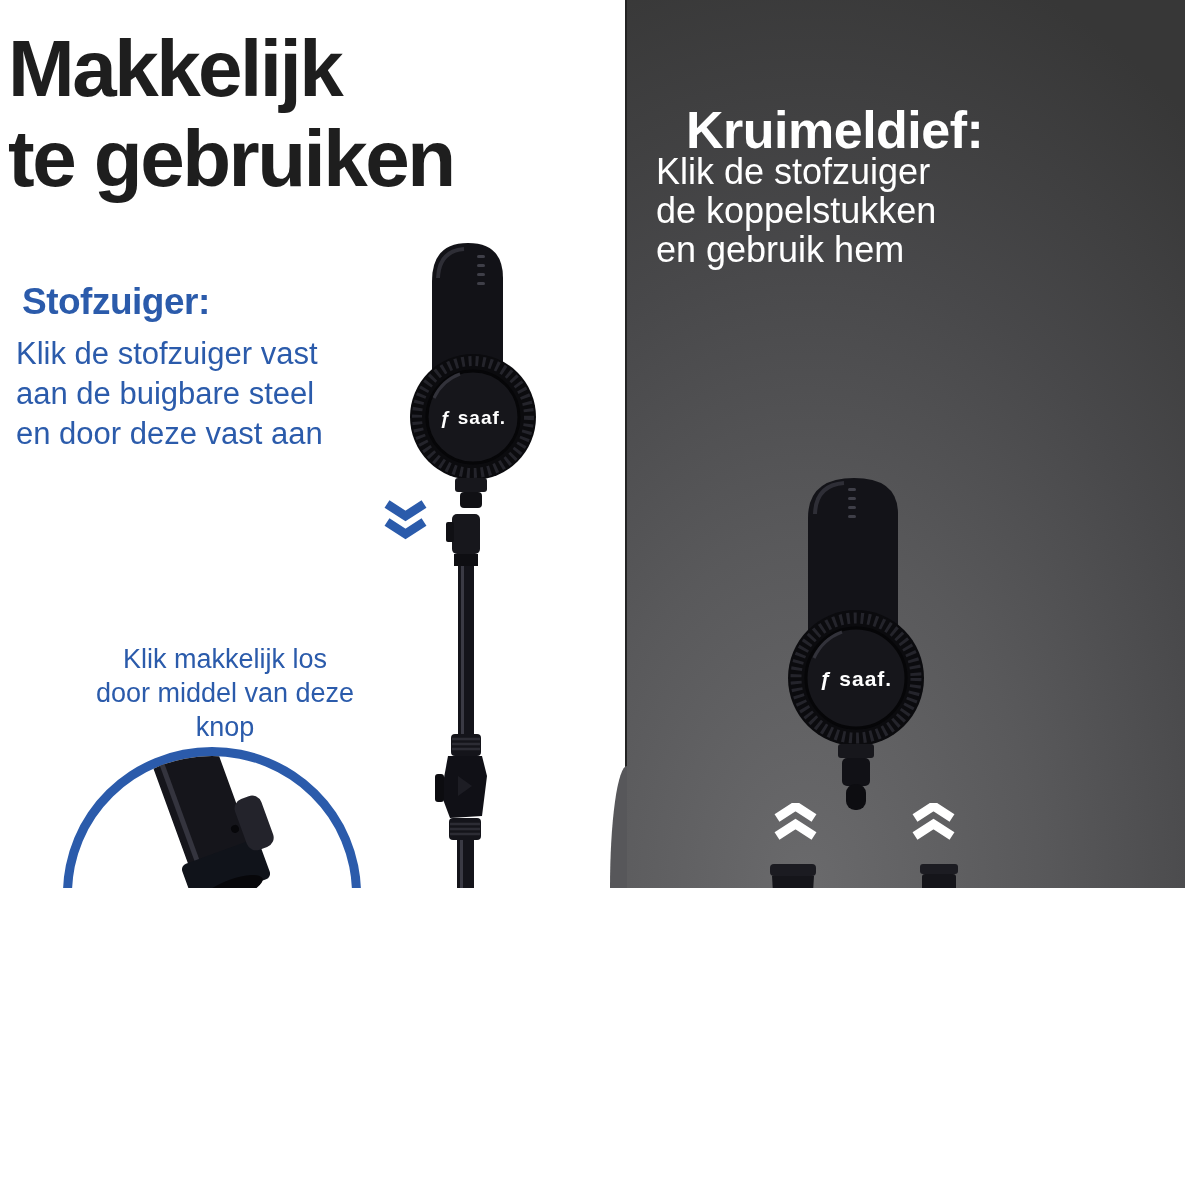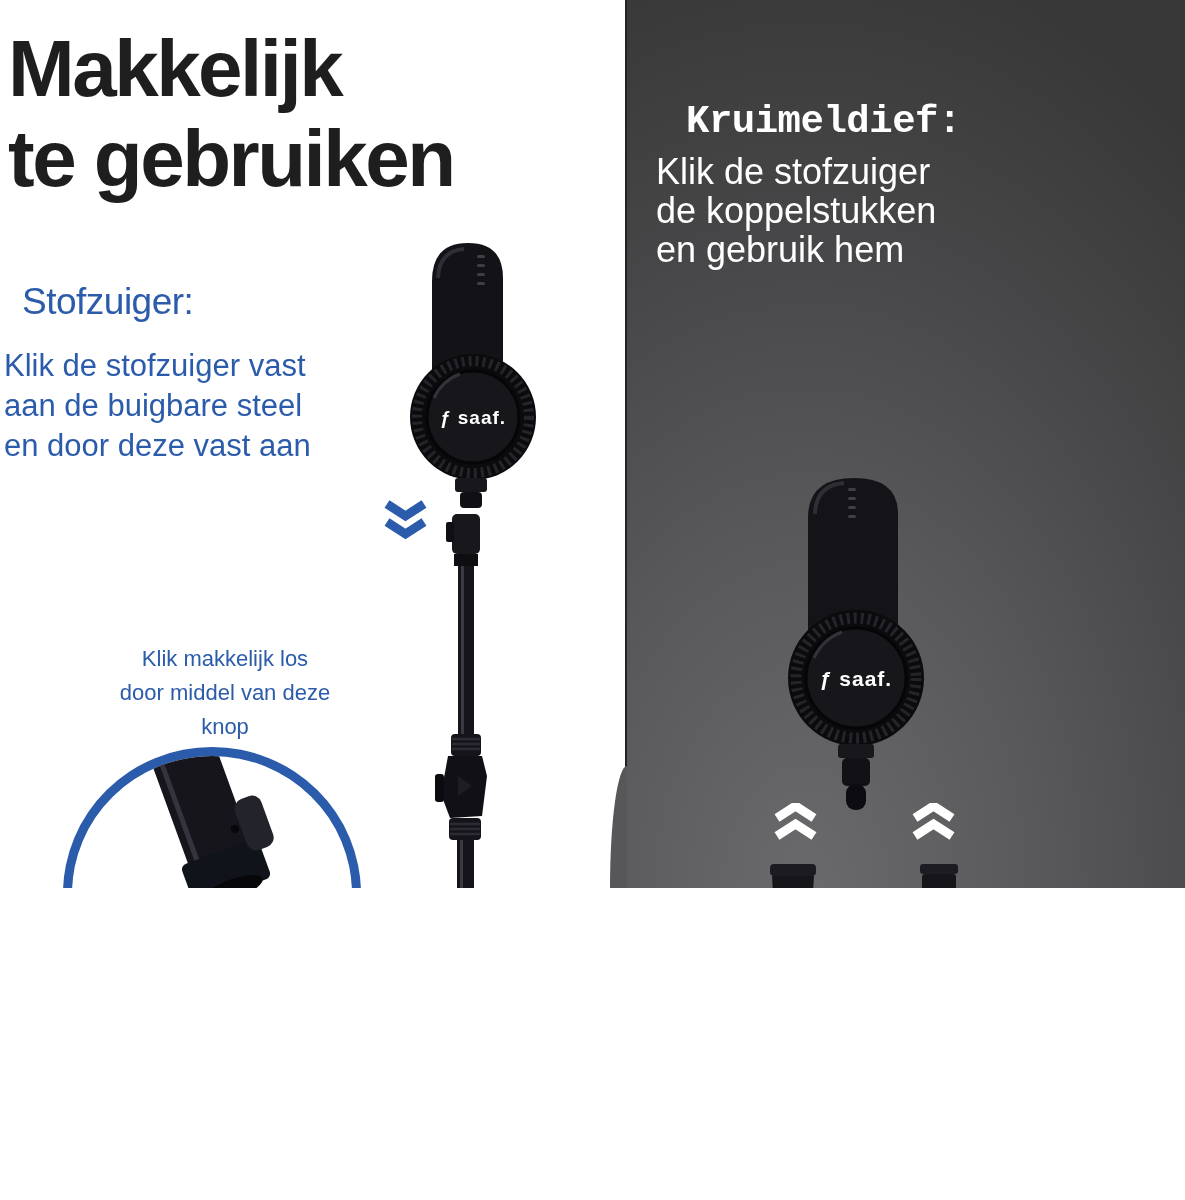--- a/index.html
+++ b/index.html
@@ -19,33 +19,33 @@
     background:#57575A;border-top-left-radius:17px 122px;
   }
   
   .main-heading{
     position:absolute;left:8px;top:24px;
     color:var(--heading-black,#1E1E1E);
     font-size:80px;line-height:90px;font-weight:bold;letter-spacing:-2.5px;
   }
   .stof-title{
     position:absolute;left:22px;top:281px;
-    color:var(--accent-blue,#2B5BAB);font-size:37px;font-weight:normal;letter-spacing:-0.5px;
+    color:var(--accent-blue,#2B5BAB);font-size:37px;font-weight:bold;letter-spacing:-0.5px;
   }
   .stof-body{
-    position:absolute;left:4px;top:334px;
-    color:var(--accent-blue,#2B5BAB);font-size:31px;line-height:40px;margin-top:12px;
+    position:absolute;left:16px;top:334px;
+    color:var(--accent-blue,#2B5BAB);font-size:31px;line-height:40px;
   }
   .callout-caption{
     position:absolute;left:40px;top:642px;width:370px;text-align:center;
-    color:var(--accent-blue,#2B5BAB);font-size:22px;line-height:34px;
+    color:var(--accent-blue,#2B5BAB);font-size:27px;line-height:34px;
   }
   .kruimel-title{
     position:absolute;left:686px;top:100px;
-    color:var(--text-white,#fff);font-size:39px;font-weight:bold;letter-spacing:-0.5px;font-family:Liberation Mono, monospace;
+    color:var(--text-white,#fff);font-size:52px;font-weight:bold;letter-spacing:-0.5px;
   }
   .kruimel-body{
     position:absolute;left:656px;top:152px;
     color:var(--text-white,#fff);font-size:36px;line-height:39px;
   }
   
   .abs{position:absolute;}
   .detail-callout{
     position:absolute;left:63px;top:747px;width:280px;height:276px;
     background:#ffffff;border:9px solid var(--accent-blue,#2B5BAB);border-radius:50%;

